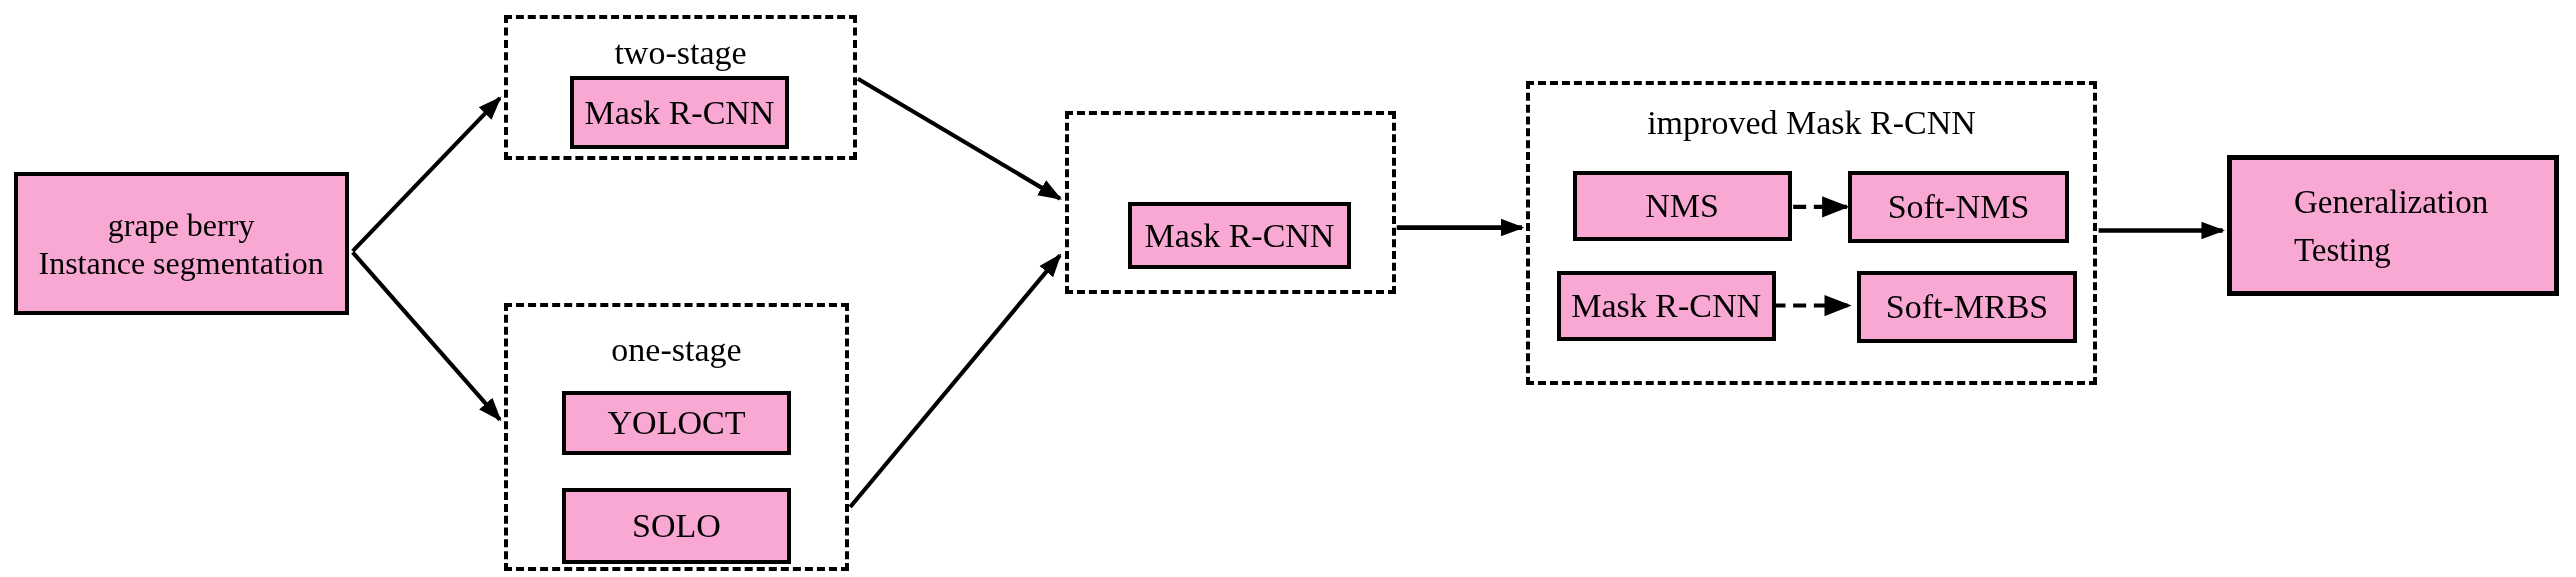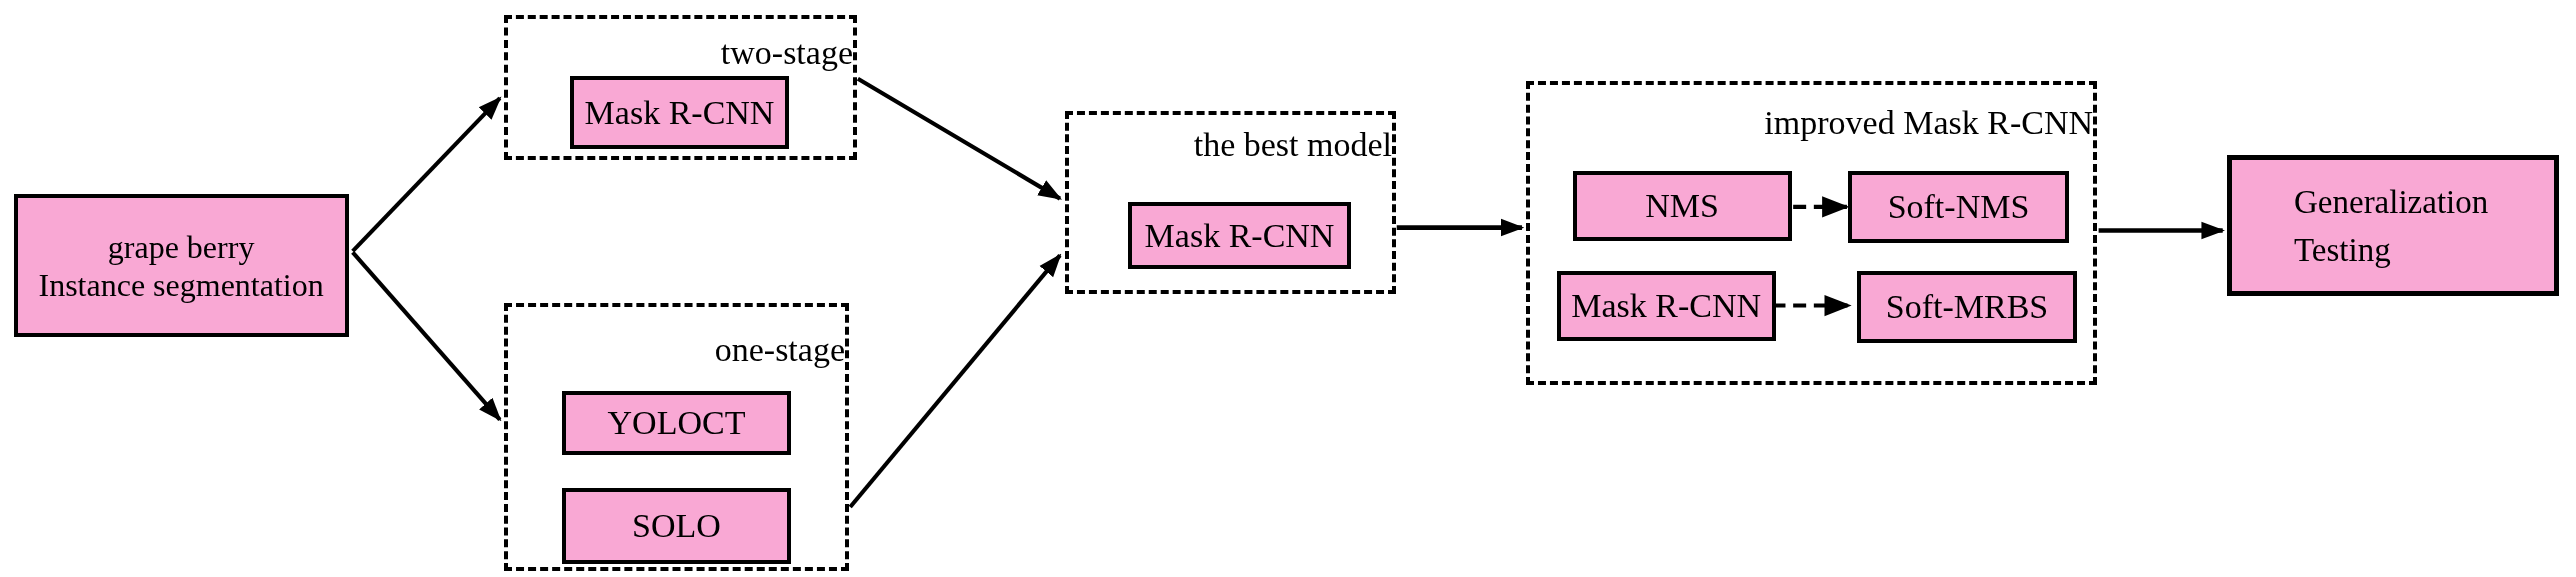--- a/index.html
+++ b/index.html
@@ -15,21 +15,21 @@
   .abs { position: absolute; box-sizing: border-box; }
   .solid-box  { border: 4.7px solid #000; background: #f9a8d4; }
   .dashed-box { border: 4.1px dashed #000; background: transparent; }
   .center-txt {
     display: flex; align-items: center; justify-content: center;
     text-align: center; white-space: nowrap;
   }
   .node-label { font-size: 34px; line-height: 1.1; }
   .group-label {
     position: absolute; left: 0; right: 0;
-    text-align: right; font-size: 34px; white-space: nowrap;
+    text-align: center; font-size: 34px; white-space: nowrap;
   }
   .two-line { display: flex; flex-direction: column; justify-content: center; }
   .src-line { font-size: 32px; line-height: 38px; text-align: center; white-space: nowrap; }
   .gen-line { font-size: 33px; line-height: 48px; text-align: left; white-space: nowrap; }
   svg.arrows { position: absolute; left: 0; top: 0; pointer-events: none; }
 </style>
 </head>
 <body>
 
 <div class="canvas">
@@ -46,21 +46,21 @@
     <line x1="597" y1="425" x2="846" y2="166" stroke="#000" stroke-width="7" marker-end="url(#head)"></line>
     <line x1="597" y1="427" x2="846" y2="710" stroke="#000" stroke-width="7" marker-end="url(#head)"></line>
     <line x1="1452" y1="133" x2="1794" y2="336" stroke="#000" stroke-width="7" marker-end="url(#head)"></line>
     <line x1="1439" y1="858" x2="1794" y2="432" stroke="#000" stroke-width="7" marker-end="url(#head)"></line>
     <line x1="2364" y1="385" x2="2576" y2="385" stroke="#000" stroke-width="8" marker-end="url(#head)"></line>
     <line x1="3552" y1="390" x2="3762" y2="390" stroke="#000" stroke-width="8" marker-end="url(#head)"></line>
     <line x1="3000" y1="350" x2="3126" y2="350" stroke="#000" stroke-width="7" stroke-dasharray="22 13" marker-end="url(#headBig)"></line>
     <line x1="3000" y1="517" x2="3130" y2="517" stroke="#000" stroke-width="7" stroke-dasharray="22 13" marker-end="url(#headBig)"></line>
   </svg>
 
-  <div class="abs solid-box two-line" style="left:13.6px; top:194px; width:335px; height:143px;">
+  <div class="abs solid-box two-line" style="left:13.6px; top:172px; width:335px; height:143px;">
     <div class="src-line">grape berry</div>
     <div class="src-line">Instance segmentation</div>
   </div>
 
   <div class="abs dashed-box" style="left:504px; top:14.8px; width:353px; height:145px;">
     <div class="group-label" style="top:14.8px;">two-stage</div>
     <div class="abs solid-box center-txt node-label" style="left:62px; top:57px; width:219px; height:73px;">
       <span>Mask R-CNN</span>
     </div>
   </div>
@@ -69,21 +69,20 @@
     <div class="group-label" style="top:23.6px;">one-stage</div>
     <div class="abs solid-box center-txt node-label" style="left:54px; top:84px; width:229px; height:64px;">
       <span>YOLOCT</span>
     </div>
     <div class="abs solid-box center-txt node-label" style="left:54px; top:181px; width:229px; height:76px;">
       <span>SOLO</span>
     </div>
   </div>
 
   <div class="abs dashed-box" style="left:1065px; top:111px; width:331px; height:183px;">
-    <div class="group-label" style="top:10.6px;">the best model</div>
     <div class="abs solid-box center-txt node-label" style="left:59px; top:87px; width:223px; height:67px;">
       <span>Mask R-CNN</span>
     </div>
   </div>
 
   <div class="abs dashed-box" style="left:1526px; top:81px; width:571px; height:304px;">
     <div class="group-label" style="top:19px;">improved Mask R-CNN</div>
     <div class="abs solid-box center-txt node-label" style="left:26.6px; top:86px; width:219px; height:70px;margin-left:16px;">
       <span>NMS</span>
     </div>

